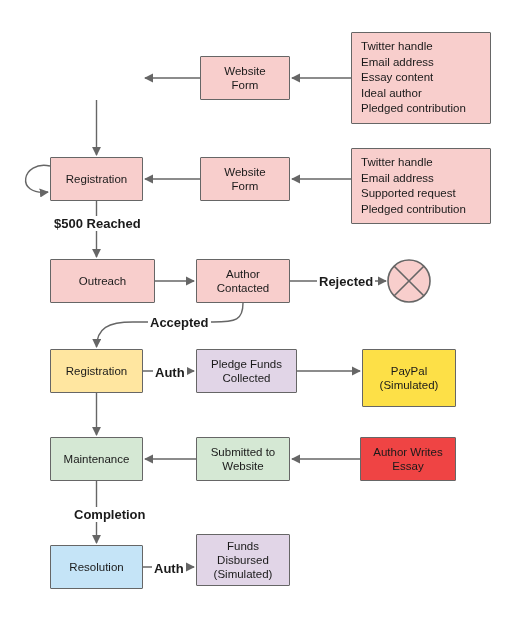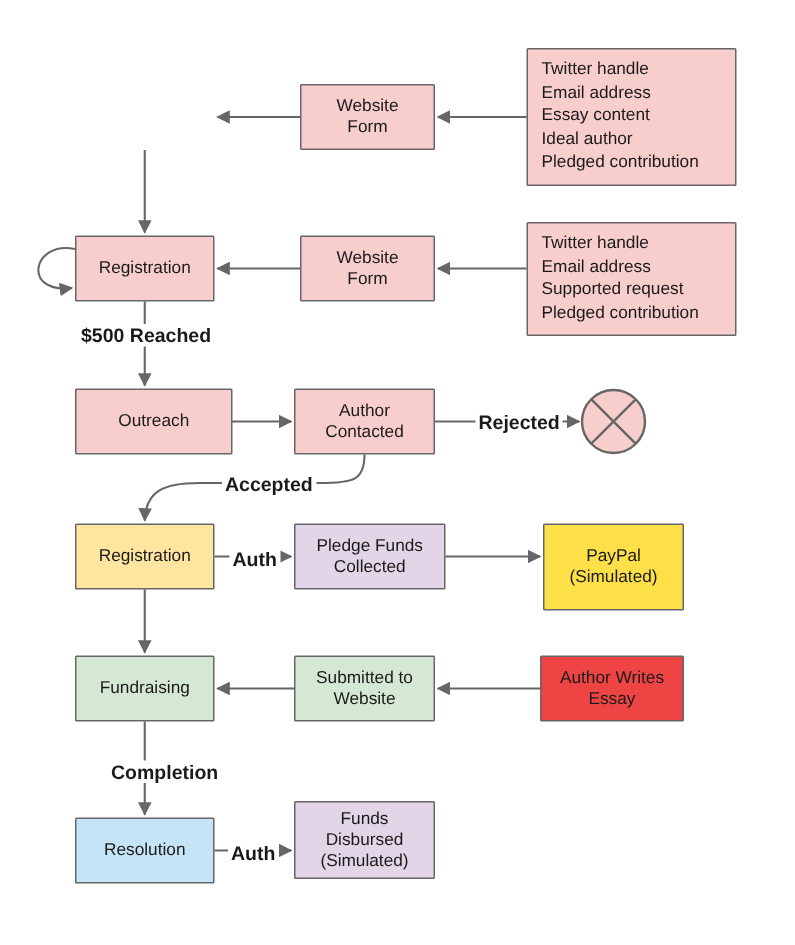--- a/index.html
+++ b/index.html
@@ -159,21 +159,21 @@
     <span>Pledge Funds
 Collected</span>
   </div>
 
   <div class="node" style="left:362px; top:349px; width:94px; height:58px; background:#fde047;">
     <span>PayPal
 (Simulated)</span>
   </div>
 
   <div class="node" style="left:50px; top:437px; width:93px; height:44px; background:#d5e8d4;">
-    <span>Fundraising</span>
+    <span>Maintenance</span>
   </div>
 
   <div class="node" style="left:196px; top:437px; width:94px; height:44px; background:#d5e8d4;">
     <span>Submitted to
 Website</span>
   </div>
 
   <div class="node" style="left:360px; top:437px; width:96px; height:44px; background:#ef4444;">
     <span>Author Writes
 Essay</span>

